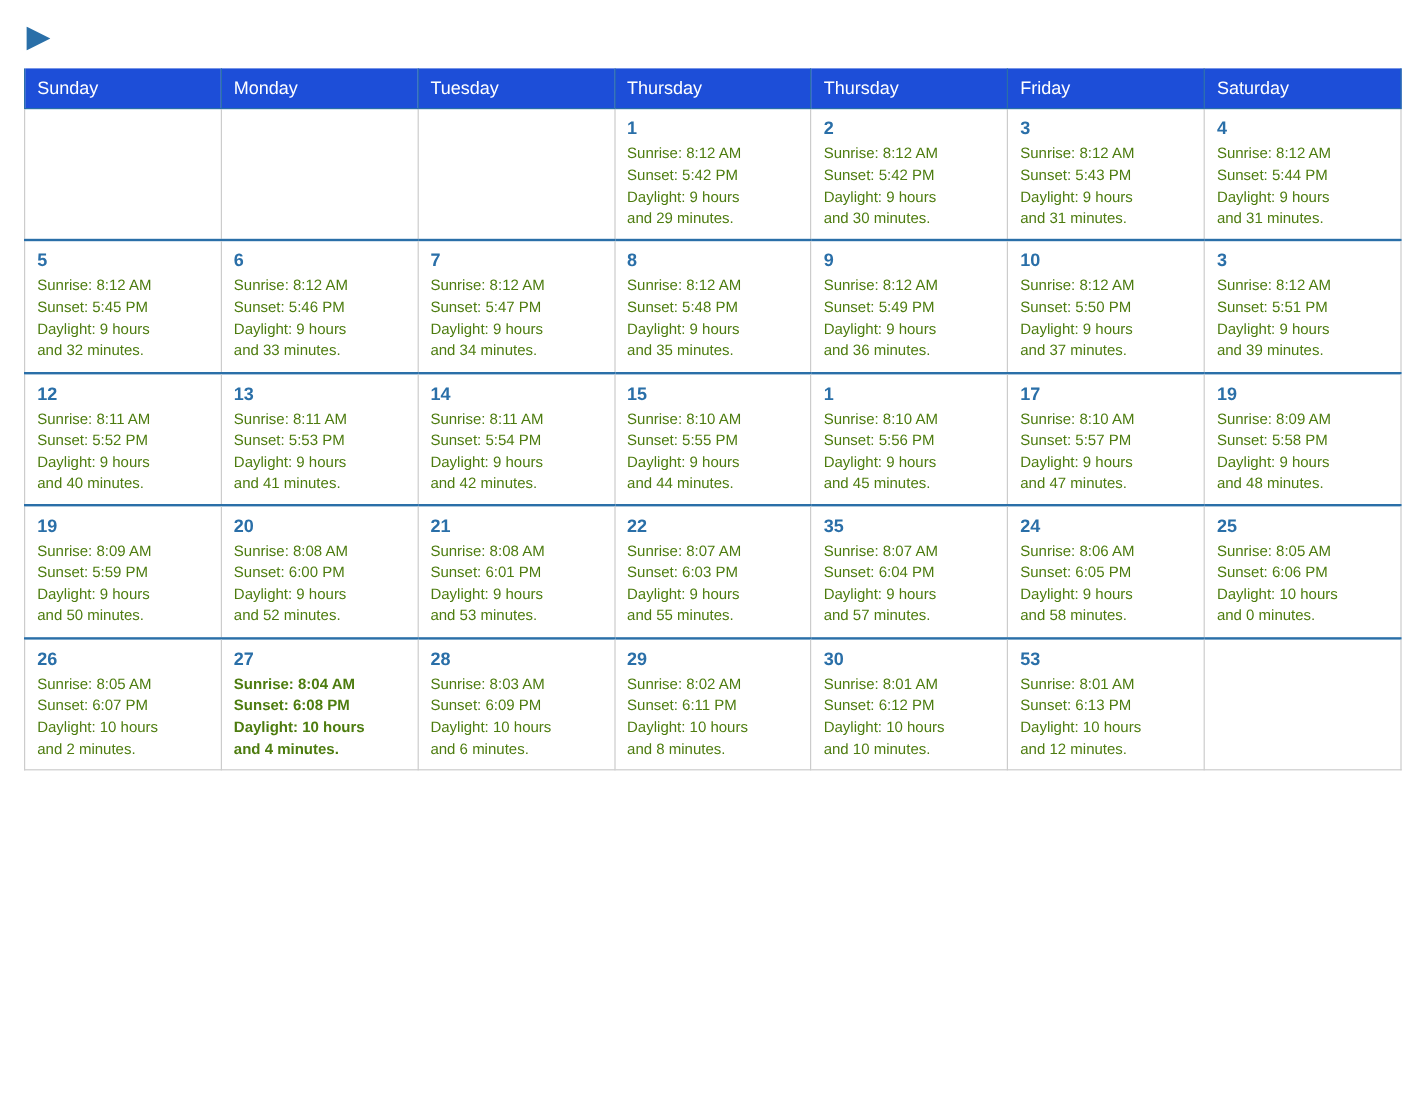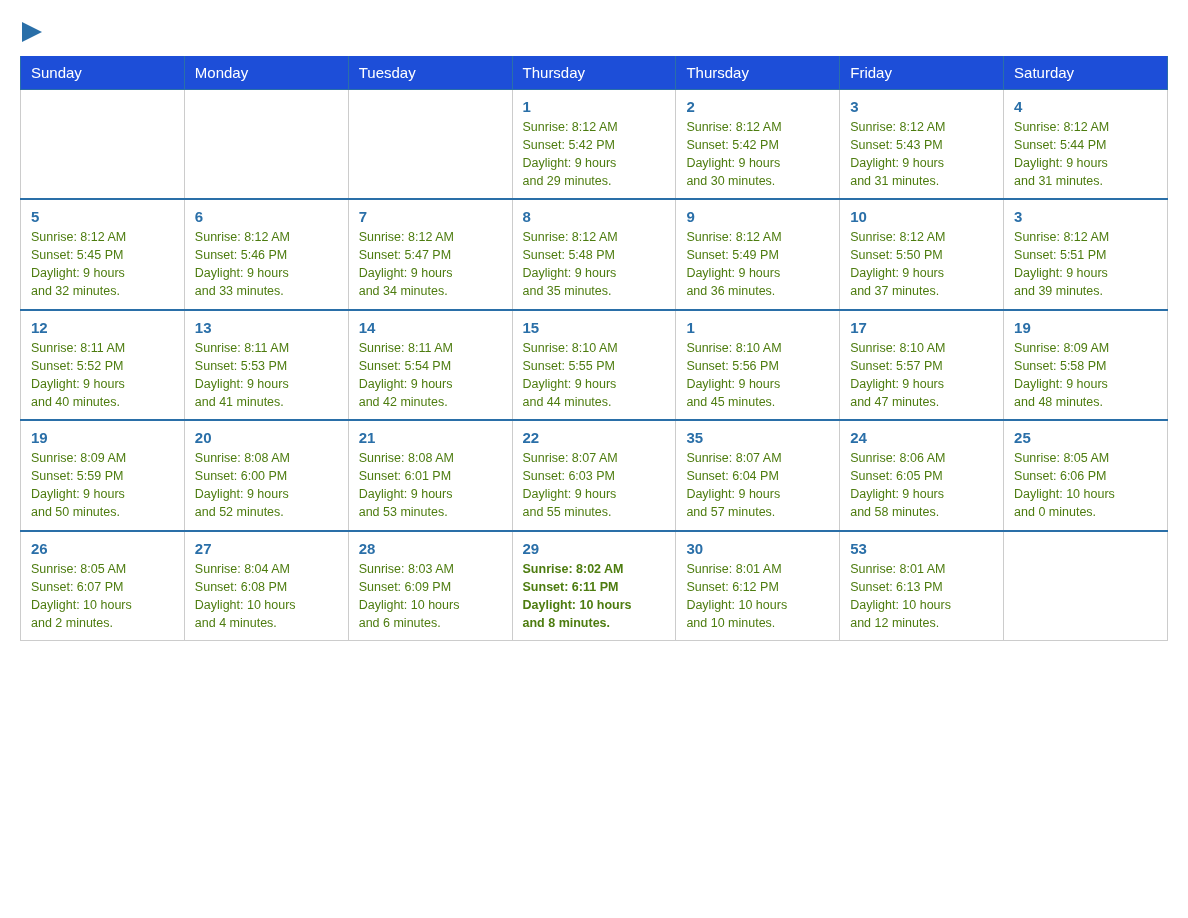--- a/index.html
+++ b/index.html
@@ -329,35 +329,35 @@
       <tr>
         <td>
           <span class="day-number">26</span>
           <div class="day-info" style="white-space: pre-line;">Sunrise: 8:05 AM
 Sunset: 6:07 PM
 Daylight: 10 hours
 and 2 minutes.</div>
         </td>
         <td>
           <span class="day-number">27</span>
-          <div class="day-info" style="white-space: pre-line;">Sunrise: 8:04 AM
+          <div class="day-info" style="white-space: pre-line; font-weight: bold;">Sunrise: 8:04 AM
 Sunset: 6:08 PM
 Daylight: 10 hours
 and 4 minutes.</div>
         </td>
         <td>
           <span class="day-number">28</span>
           <div class="day-info" style="white-space: pre-line;">Sunrise: 8:03 AM
 Sunset: 6:09 PM
 Daylight: 10 hours
 and 6 minutes.</div>
         </td>
         <td>
           <span class="day-number">29</span>
-          <div class="day-info" style="white-space: pre-line; font-weight: bold;">Sunrise: 8:02 AM
+          <div class="day-info" style="white-space: pre-line;">Sunrise: 8:02 AM
 Sunset: 6:11 PM
 Daylight: 10 hours
 and 8 minutes.</div>
         </td>
         <td>
           <span class="day-number">30</span>
           <div class="day-info" style="white-space: pre-line;">Sunrise: 8:01 AM
 Sunset: 6:12 PM
 Daylight: 10 hours
 and 10 minutes.</div>

